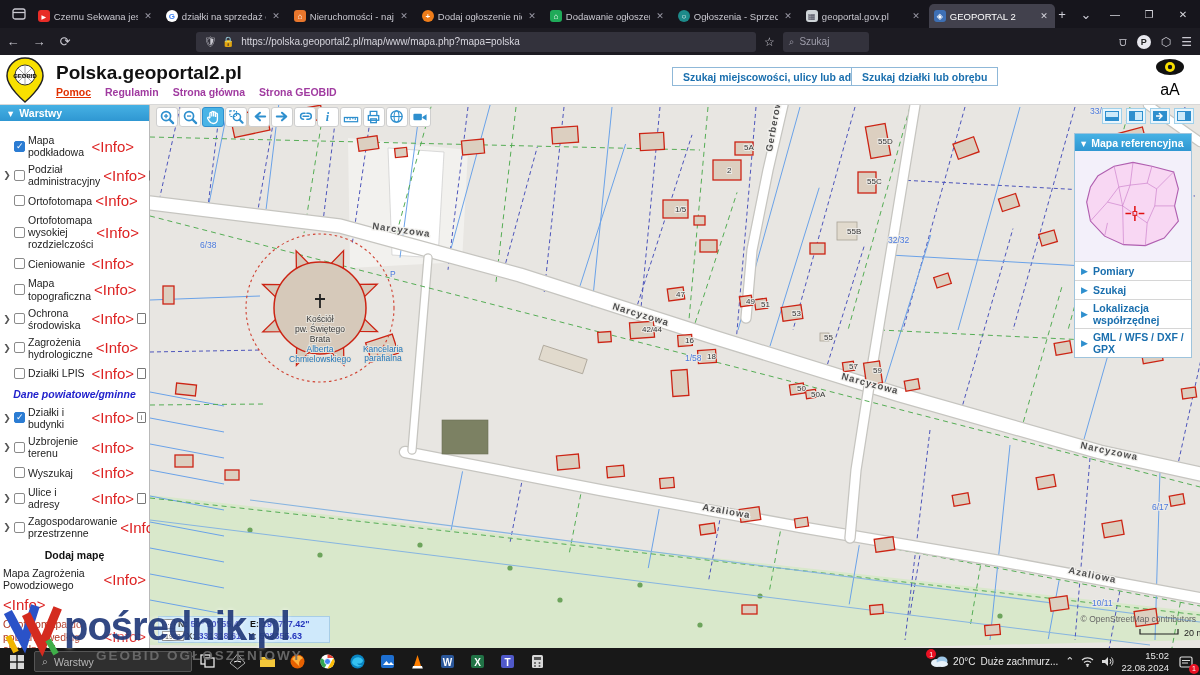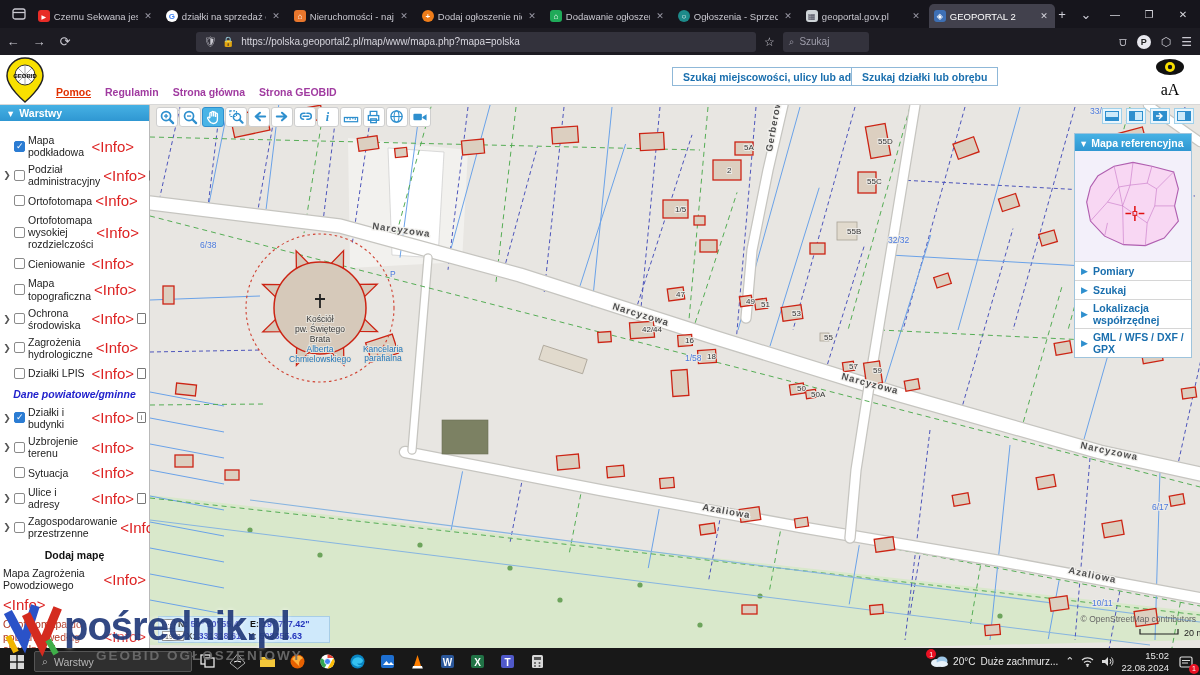--- a/index.html
+++ b/index.html
@@ -45,21 +45,21 @@
   #siteheader { left:0; top:55px; width:1200px; height:50px; background:#ffffff; border-bottom:1px solid #d8d8d8; }
   #geobid-logo { left:4px; top:57px; width:42px; height:46px; }
   #site-title { left:56px; top:62px; font-size:19px; font-weight:bold; color:#111; }
   #site-links { left:56px; top:86px; display:flex; gap:14px; font-size:10.5px; font-weight:bold; }
   #site-links .lnk-red { color:#e03000;text-decoration:underline; }
   #site-links .lnk-purple { color:#a03ba0; }
   .hdr-btn { top:67px; height:19px; background:#fff; border:1px solid #8fb8d8; color:#1a6fae; font-size:10.5px; font-weight:bold; display:flex; align-items:center; padding:0 10px; }
   #hdr-btn1 { left:672px; }
   #hdr-btn2 { left:851px; }
   #a11y { left:1148px; top:58px; width:44px; text-align:center; }
-  #a11y .aA { font-size:16px; color:#000; margin-top:1px;font-family:Liberation Serif, serif; }
+  #a11y .aA { font-size:16px; color:#000; margin-top:1px; }
 
   
   #sidebar { left:0; top:105px; width:150px; height:543px; background:#ffffff; border-right:1px solid #b9b9b9; display:flex; flex-direction:column; font-size:10.5px; }
   #sidebar-header { height:16px; background:linear-gradient(#46b1e4,#2f97d2); color:#fff; font-weight:bold; display:flex; align-items:center; padding-left:8px; gap:6px; flex:0 0 auto; }
   #sidebar-rows { padding:12px 2px 0 2px; display:flex; flex-direction:column; gap:3px; }
   .srow { display:flex; align-items:center; gap:3px; padding:1px 1px; }
   .exp { width:8px; color:#555; font-size:9px; font-weight:bold; flex:0 0 8px; text-align:center; }
   .chk { width:11px; height:11px; border:1px solid #8a8a8a; background:#fff; border-radius:2px; flex:0 0 11px; position:relative; }
   .chk.on { background:#2b7cd3; border-color:#2b7cd3; }
   .chk.on:after { content:"✓"; color:#fff; font-size:9px; position:absolute; left:1px; top:-1px; }
@@ -218,20 +218,21 @@
     </div>
   </div>
 
   <div id="siteheader" class="abs"></div>
   <svg id="geobid-logo" class="abs" viewBox="0 0 42 46">
     <path d="M21 1 C31 1 39 9 39 19 C39 30 21 45 21 45 C21 45 3 30 3 19 C3 9 11 1 21 1 Z" fill="#f8e000" stroke="#222" stroke-width="1.5"></path>
     <circle cx="21" cy="18" r="10" fill="#fff" stroke="#333" stroke-width="1"></circle>
     <path d="M11 18 h20 M21 8 v20 M14 11 l14 14 M28 11 l-14 14" stroke="#888" stroke-width="0.7"></path>
     <text x="21" y="21" text-anchor="middle" font-size="6" font-weight="bold" fill="#111" font-family="Liberation Sans,sans-serif">GEOBID</text>
   </svg>
+  <div id="site-title" class="abs">Polska.geoportal2.pl</div>
   <div id="site-links" class="abs">
     <span class="lnk-red">Pomoc</span>
     <span class="lnk-purple">Regulamin</span>
     <span class="lnk-purple">Strona główna</span>
     <span class="lnk-purple">Strona GEOBID</span>
   </div>
   <div id="hdr-btn1" class="abs hdr-btn">Szukaj miejscowości, ulicy lub adresu</div>
   <div id="hdr-btn2" class="abs hdr-btn">Szukaj działki lub obrębu</div>
   <div id="a11y" class="abs">
     <svg width="30" height="18" viewBox="0 0 30 18">
@@ -322,21 +323,21 @@
         <div class="srow">
           <span class="exp">❯</span>
           <span class="chk "></span>
           <span class="lab">Uzbrojenie terenu</span>
           <span class="info">&lt;Info&gt;</span>
           <span style="flex:0 0 9px"></span>
         </div>
         <div class="srow">
           <span class="exp"></span>
           <span class="chk "></span>
-          <span class="lab">Sytuacja</span>
+          <span class="lab">Wyszukaj</span>
           <span class="info">&lt;Info&gt;</span>
           <span style="flex:0 0 9px"></span>
         </div>
         <div class="srow">
           <span class="exp">❯</span>
           <span class="chk "></span>
           <span class="lab">Ulice i adresy</span>
           <span class="info">&lt;Info&gt;</span>
           <span class="docico"></span>
         </div>

